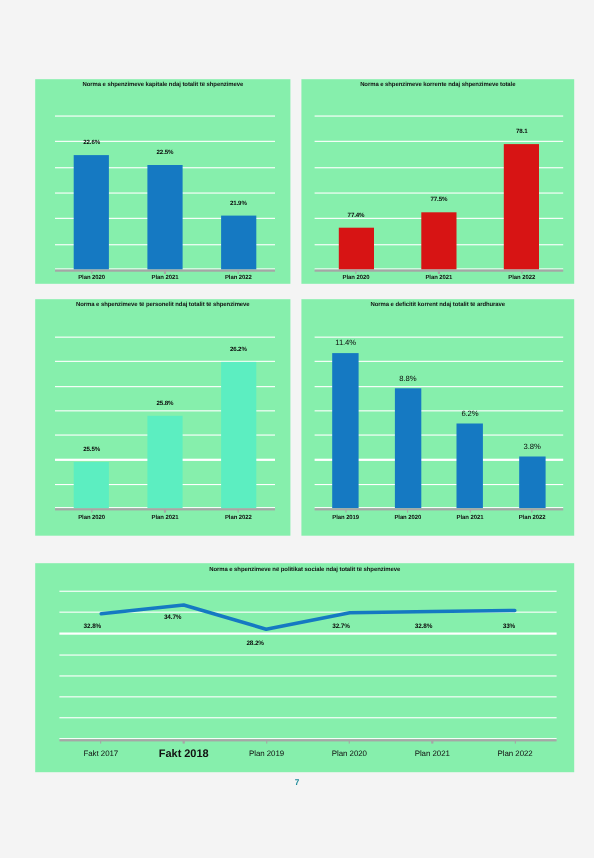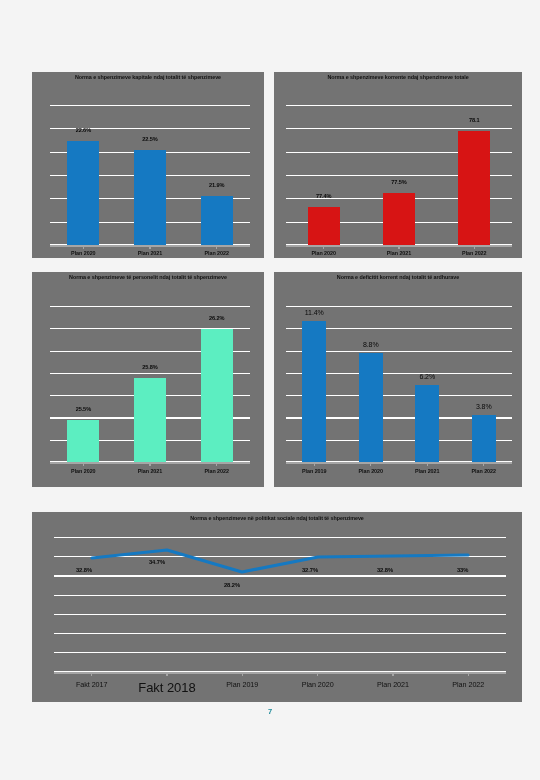--- a/index.html
+++ b/index.html
@@ -9,21 +9,21 @@
     font-family:"Liberation Sans", sans-serif;
     overflow:hidden;
     position:relative;
   }
   .page{
     position:absolute;left:0;top:0;width:540px;height:780px;
     background:#f4f4f4;
   }
   .chart{
     position:absolute;
-    background:#737373;
+    background:#86efac;
   }
   .chart-title{
     text-align:center;
     font-size:5.4px;
     font-weight:bold;
     color:#111111;
     line-height:1.38;
     letter-spacing:-0.05px;
     padding:0 14px;
     box-sizing:border-box;
@@ -295,21 +295,21 @@
     <div class="tickmarks" style="top:161px;left:22px;right:16px;">
       <i></i>
         <i></i>
         <i></i>
         <i></i>
         <i></i>
         <i></i>
     </div>
     <div class="ticks" style="top:168px;left:22px;right:16px;">
       <span style="font-size:7.2px;font-weight:normal;">Fakt 2017</span>
-      <span style="font-size:13px;font-weight:normal;">Fakt 2018</span>
+      <span style="font-size:10px;font-weight:bold;">Fakt 2018</span>
       <span style="font-size:7.2px;font-weight:normal;">Plan 2019</span>
       <span style="font-size:7.2px;font-weight:normal;">Plan 2020</span>
       <span style="font-size:7.2px;font-weight:normal;">Plan 2021</span>
       <span style="font-size:7.2px;font-weight:normal;">Plan 2022</span>
     </div>
   </div>
 
   <div class="pagenum" style="top:707px;">7</div>
 
 </div>

